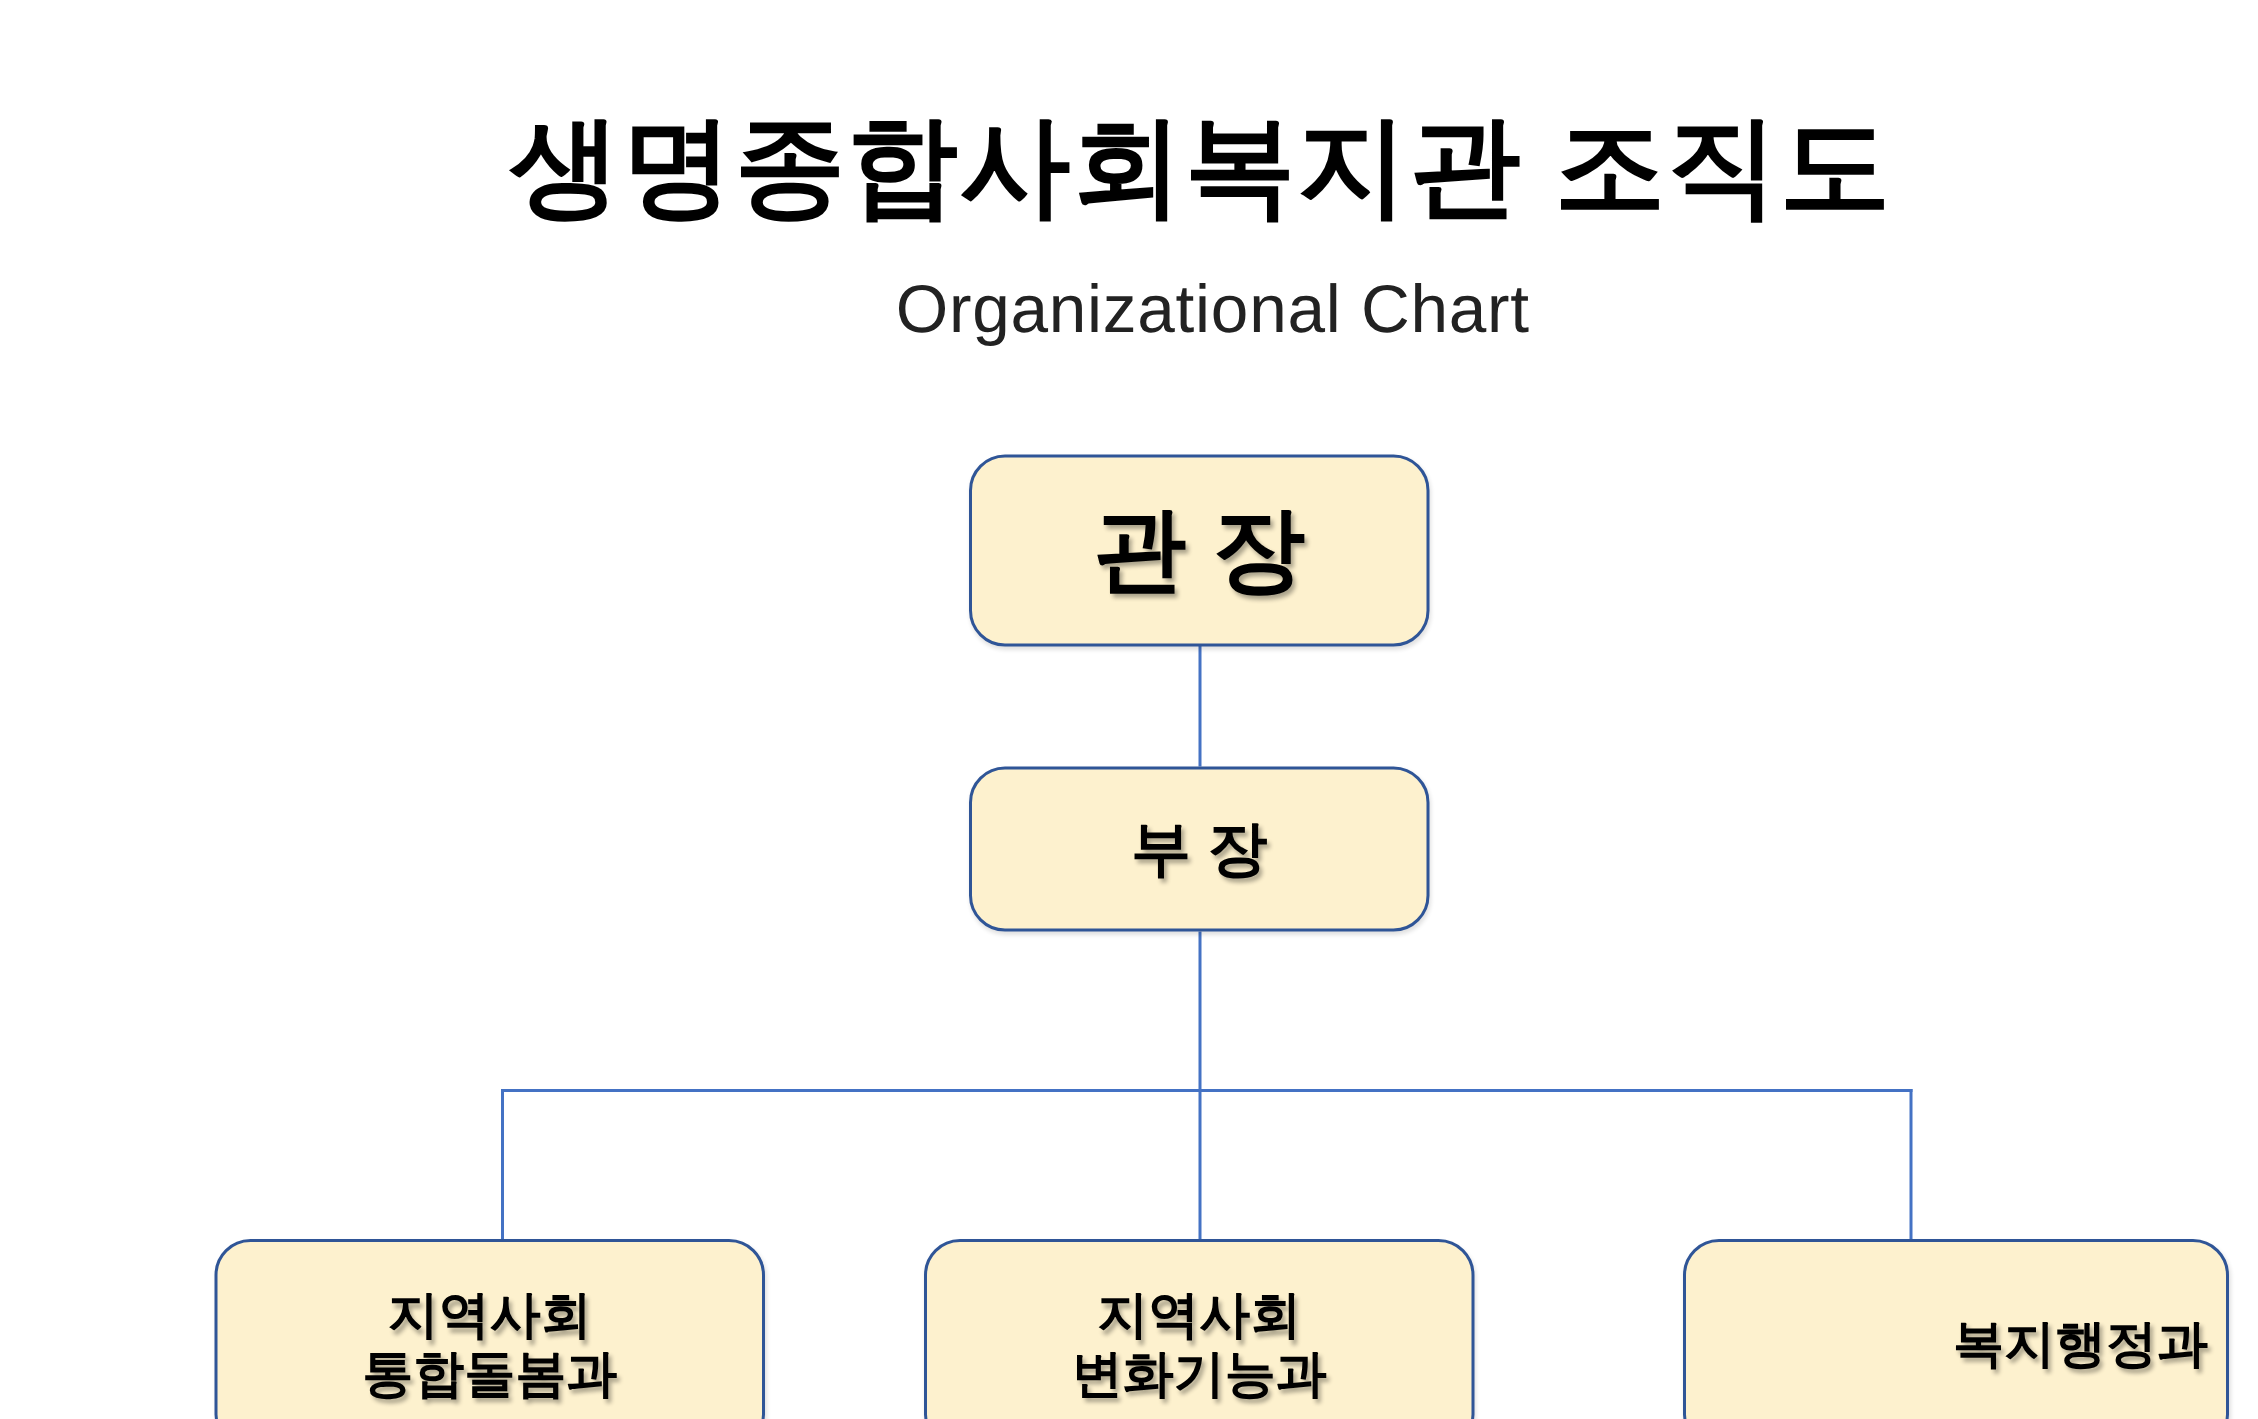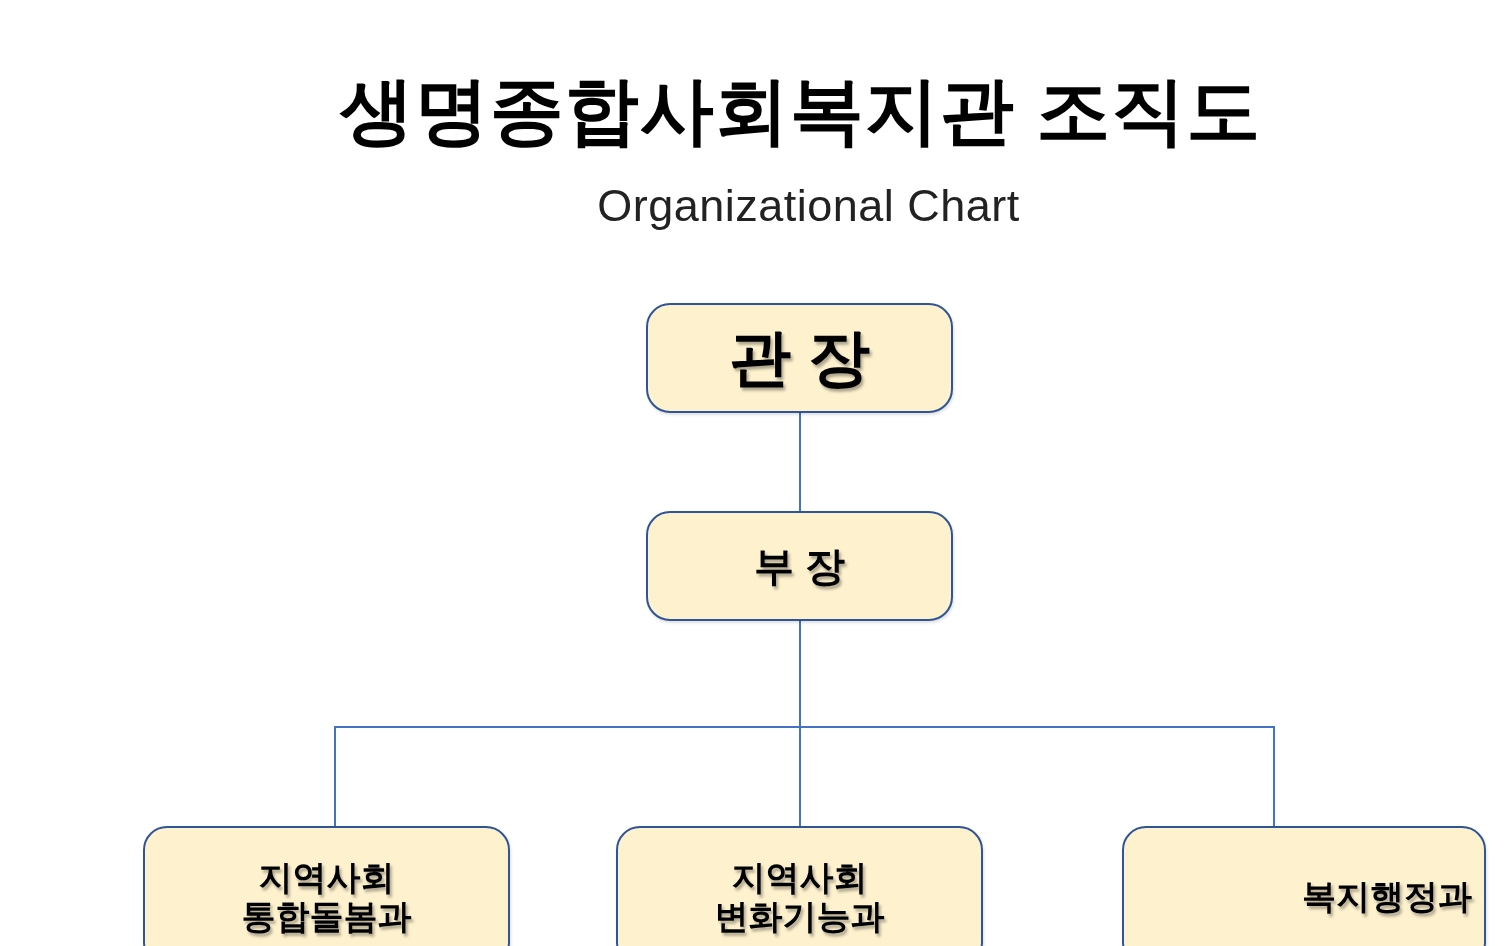--- a/index.html
+++ b/index.html
@@ -51,21 +51,21 @@
     text-align: center;
     color: var(--text);
     font-weight: 800;
     box-shadow: 1px 2px 3px rgba(0,0,0,0.12);
   }
   .node .label {
     white-space: pre-line;
     text-shadow: 2px 3px 3px rgba(0,0,0,0.32);
     line-height: 1.12;
   }
-  .node-director { left: 598px; top: 255px; width: 307px; height: 110px; font-size: 62px; }
+  .node-director { left: 598px; top: 255px; width: 307px; height: 128px; font-size: 62px; }
   .node-manager  { left: 598px; top: 463px; width: 307px; height: 110px; font-size: 40px; }
   .node-dept     { top: 778px; width: 367px; height: 141px; font-size: 34px; }
   .node-dept1 { left: 95px;   }
   .node-dept2 { left: 568px;  }
   .node-dept3 { left: 1074px; width: 364px; justify-content: flex-end; }
   .connector {
     position: absolute;
     background: var(--connector);
   }
   .conn-v1    { left: 751px; top: 365px; width: 2px;  height: 98px;  }

